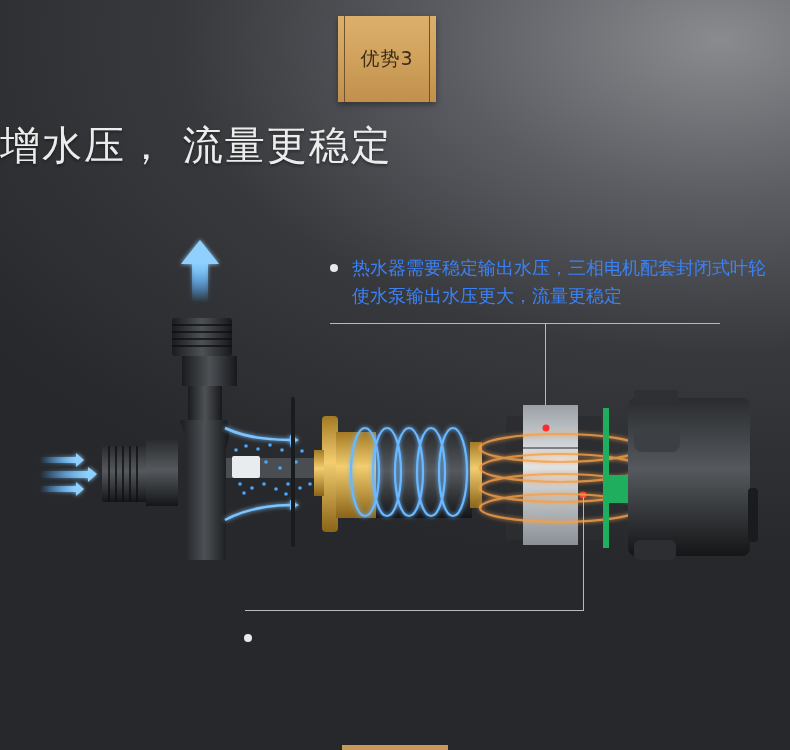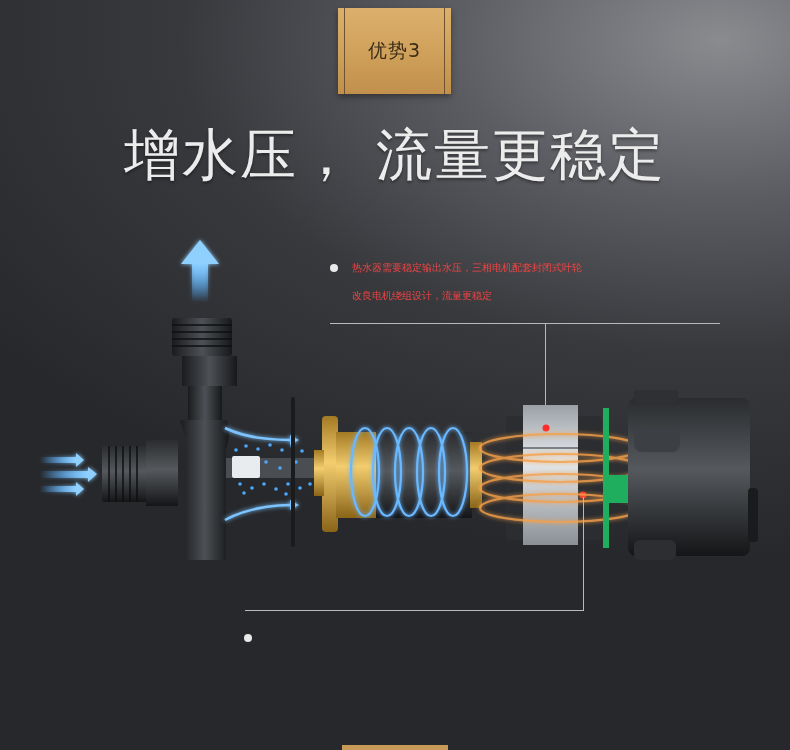--- a/index.html
+++ b/index.html
@@ -1,46 +1,46 @@
 <!DOCTYPE html>
 <html><head>
 <meta charset="utf-8">
 <style>
   html,body{margin:0;padding:0;}
   body{width:790px;height:750px;overflow:hidden;position:relative;
     font-family:"DejaVu Sans","Liberation Sans",sans-serif;
     background:radial-gradient(ellipse 900px 520px at 720px 40px,#8a8b8f 0%,#5c5d62 30%,#38393d 60%,#27282b 100%);}
   .abs{position:absolute;}
-  .tag{left:338px;top:8px;width:113px;height:86px;
+  .tag{left:338px;top:16px;width:98px;height:86px;
     background:linear-gradient(180deg,#dcb06c 0%,#cfa05a 55%,#c0904c 100%);
     box-shadow:0 3px 6px rgba(0,0,0,.35);}
   .tag:before,.tag:after{content:"";position:absolute;top:0;bottom:0;width:1px;background:#6e5330;}
   .tag:before{left:6px;} .tag:after{right:6px;}
   .tag-text{position:absolute;left:0;right:0;top:30px;text-align:center;font-size:19px;color:#3b2c18;letter-spacing:1px;}
-  .headline{left:0;width:790px;top:118px;text-align:center;font-size:56px;color:#ececec;letter-spacing:2px;
+  .headline{left:0;width:790px;top:118px;font-size:40px;color:#ececec;letter-spacing:2px;
     text-shadow:0 2px 3px rgba(0,0,0,.4);}
   .bullet{width:8px;height:8px;border-radius:50%;background:#e9e9e9;}
-  .ftext{font-size:10px;color:#ef4444;line-height:28px;}
+  .ftext{font-size:18px;color:#3b82f6;line-height:28px;}
   .hline{height:1px;background:#b9b9b9;}
   .vline{width:1px;background:#b9b9b9;}
   .bottom-tab{left:342px;top:745px;width:106px;height:5px;background:#c79a58;}
 </style>
 </head>
 <body>
 
 <div class="abs tag">
   <div class="tag-text">优势3</div>
 </div>
 
 <div class="abs headline">增水压， 流量更稳定</div>
 
 <div class="abs bullet" style="left:330px;top:264px;"></div>
 <div class="abs ftext" style="left:352px;top:254px;">
   <div>热水器需要稳定输出水压，三相电机配套封闭式叶轮</div>
-  <div>改良电机绕组设计，流量更稳定</div>
+  <div>使水泵输出水压更大，流量更稳定</div>
 </div>
 <div class="abs hline" style="left:330px;top:323px;width:390px;"></div>
 <div class="abs vline" style="left:545px;top:323px;height:104px;"></div>
 
 <svg class="abs" style="left:0;top:220px;" width="790" height="360" viewBox="0 220 790 360">
   <defs>
     <linearGradient id="blk" x1="0" y1="0" x2="0" y2="1">
       <stop offset="0" stop-color="#2a2c2f"></stop>
         <stop offset="0.45" stop-color="#55595d"></stop>
         <stop offset="1" stop-color="#141517"></stop>

